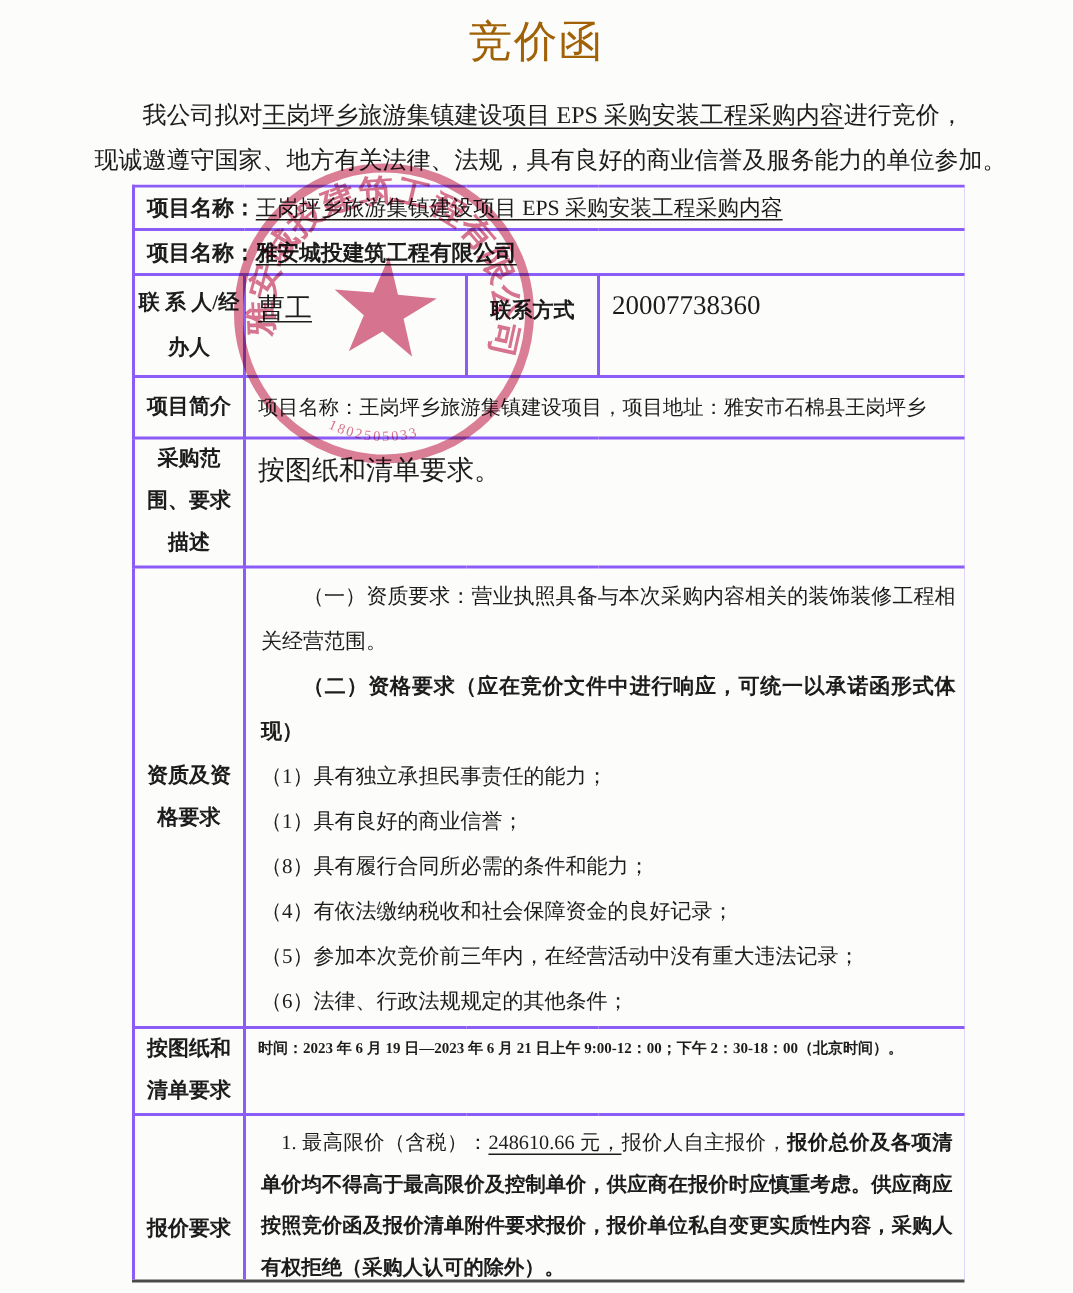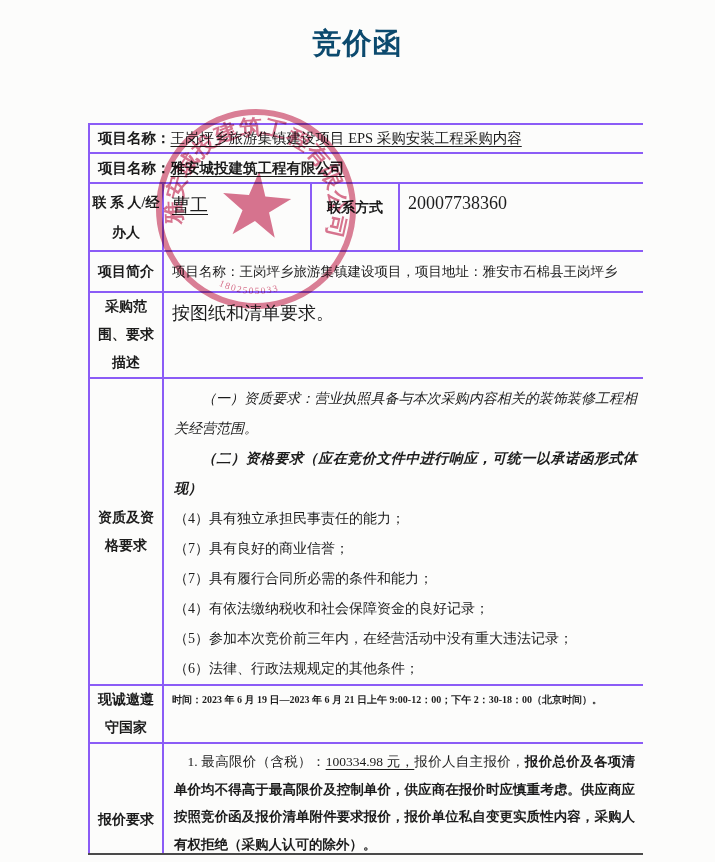--- a/index.html
+++ b/index.html
@@ -3,22 +3,22 @@
 <meta charset="utf-8">
 <style>
   html,body { margin:0; padding:0; background:#ffffff; }
   .page {
     position:relative; width:715px; height:862px;
     background:#fcfcfb; overflow:hidden;
     font-family:"Liberation Serif","DejaVu Serif",serif;
     color:#1c1c1c;
   }
   .title {
-    margin:16px; padding-top:8px; text-align:center;
-    font-size:29px; font-weight:bold; letter-spacing:1px; color:#0c4a6e;
+    margin:0; padding-top:8px; text-align:center;
+    font-size:29px; font-weight:normal; letter-spacing:1px; color:#a16207;
   }
   .intro {
     margin:15px 0 0 63px; width:612px;
     font-size:16px; line-height:30px; text-align:justify;
     text-indent:32px;
   }
   .u { text-decoration:underline; text-underline-offset:3px; }
   .b { font-weight:bold; }
 
   .table-wrap {
@@ -41,40 +41,41 @@
   tr.r3 .lbl-cell { line-height:30px; padding-top:4px !important; }
   tr.r4 td { height:39px; }
   tr.r4 .val { font-size:13.5px; }
   tr.r5 td { height:61px; }
   tr.r5 .val-cell { vertical-align:top; padding-top:8px; }
   tr.r6 td { height:61px; }
   tr.r6 .val-cell { vertical-align:top; padding-top:5px; line-height:27px; }
   tr.r7 td { height:268px; }
   tr.r7 .val-cell { vertical-align:top; padding:5px 6px 0 10px; text-align:justify; }
   tr.r7 p { margin:0; font-size:14px; line-height:30px; }
-  .indent2 { text-indent:2em;font-style:italic; }
+  .indent2 { text-indent:2em; }
   tr.r8 td { height:48px; }
   tr.r8 .val-cell { vertical-align:top; padding-top:2px; line-height:23px; text-align:justify; font-weight:bold; font-size:10px; }
   tr.r9 td { vertical-align:top; }
   tr.r9 .val-cell { padding:4px 8px 0 10px; text-align:justify; }
   tr.r9 p { margin:0; font-size:13.5px; line-height:27.5px; text-indent:1em; }
   tr.r9 .lbl-cell { padding-top:62px !important; vertical-align:top; }
 
   .seal {
     position:absolute; left:150px; top:103px; width:212px; height:212px;
     pointer-events:none; opacity:0.78; mix-blend-mode:multiply;
   }
 </style>
 </head>
 <body>
 
 <div class="page">
 
   <h1 class="title">竞价函</h1>
 
+  <p class="intro"><span>我公司拟对</span><span class="u">王岗坪乡旅游集镇建设项目 EPS 采购安装工程采购内容</span><span>进行竞价，</span><br><span>现诚邀遵守国家、地方有关法律、法规，具有良好的商业信誉及服务能力的单位参加。</span></p>
 
   <div class="table-wrap">
   <table class="bid">
     <colgroup>
       <col style="width:74px">
           <col style="width:148px">
           <col style="width:88px">
           <col style="width:245px">
     </colgroup>
 
@@ -103,38 +104,38 @@
       <td class="lbl-cell">采购范围、要求描述</td>
       <td colspan="3" class="val-cell"><span class="val">按图纸和清单要求。</span></td>
     </tr>
 
 
     <tr class="r7">
       <td class="lbl-cell">资质及资格要求</td>
       <td colspan="3" class="val-cell">
         <p class="indent2">（一）资质要求：营业执照具备与本次采购内容相关的装饰装修工程相关经营范围。</p>
         <p class="indent2 b">（二）资格要求（应在竞价文件中进行响应，可统一以承诺函形式体现）</p>
-        <p>（4）具有独立承担民事责任的能力；</p>
-        <p>（7）具有良好的商业信誉；</p>
-        <p>（7）具有履行合同所必需的条件和能力；</p>
+        <p>（1）具有独立承担民事责任的能力；</p>
+        <p>（1）具有良好的商业信誉；</p>
+        <p>（8）具有履行合同所必需的条件和能力；</p>
         <p>（4）有依法缴纳税收和社会保障资金的良好记录；</p>
         <p>（5）参加本次竞价前三年内，在经营活动中没有重大违法记录；</p>
         <p>（6）法律、行政法规规定的其他条件；</p>
       </td>
     </tr>
 
     <tr class="r8">
-      <td class="lbl-cell">现诚邀遵守国家</td>
+      <td class="lbl-cell">按图纸和清单要求</td>
       <td colspan="3" class="val-cell">时间：2023 年 6 月 19 日—2023 年 6 月 21 日上午 9:00-12：00；下午 2：30-18：00（北京时间）。</td>
     </tr>
 
     <tr class="r9">
       <td class="lbl-cell">报价要求</td>
       <td colspan="3" class="val-cell">
-        <p><span>1. 最高限价（含税）：</span><span class="u">100334.98 元，</span><span>报价人自主报价，</span><span class="b">报价总价及各项清单价均不得高于最高限价及控制单价，供应商在报价时应慎重考虑。供应商应按照竞价函及报价清单附件要求报价，报价单位私自变更实质性内容，采购人有权拒绝（采购人认可的除外）。</span></p>
+        <p><span>1. 最高限价（含税）：</span><span class="u">248610.66 元，</span><span>报价人自主报价，</span><span class="b">报价总价及各项清单价均不得高于最高限价及控制单价，供应商在报价时应慎重考虑。供应商应按照竞价函及报价清单附件要求报价，报价单位私自变更实质性内容，采购人有权拒绝（采购人认可的除外）。</span></p>
 
       </td>
     </tr>
   </tbody>
       </table>
   </div>
 
   <svg class="seal" viewBox="0 0 212 212">
     <g transform="rotate(5 106 106)" fill="none">
       <circle cx="106" cy="106" r="97" stroke="#d25b79" stroke-width="6"></circle>

